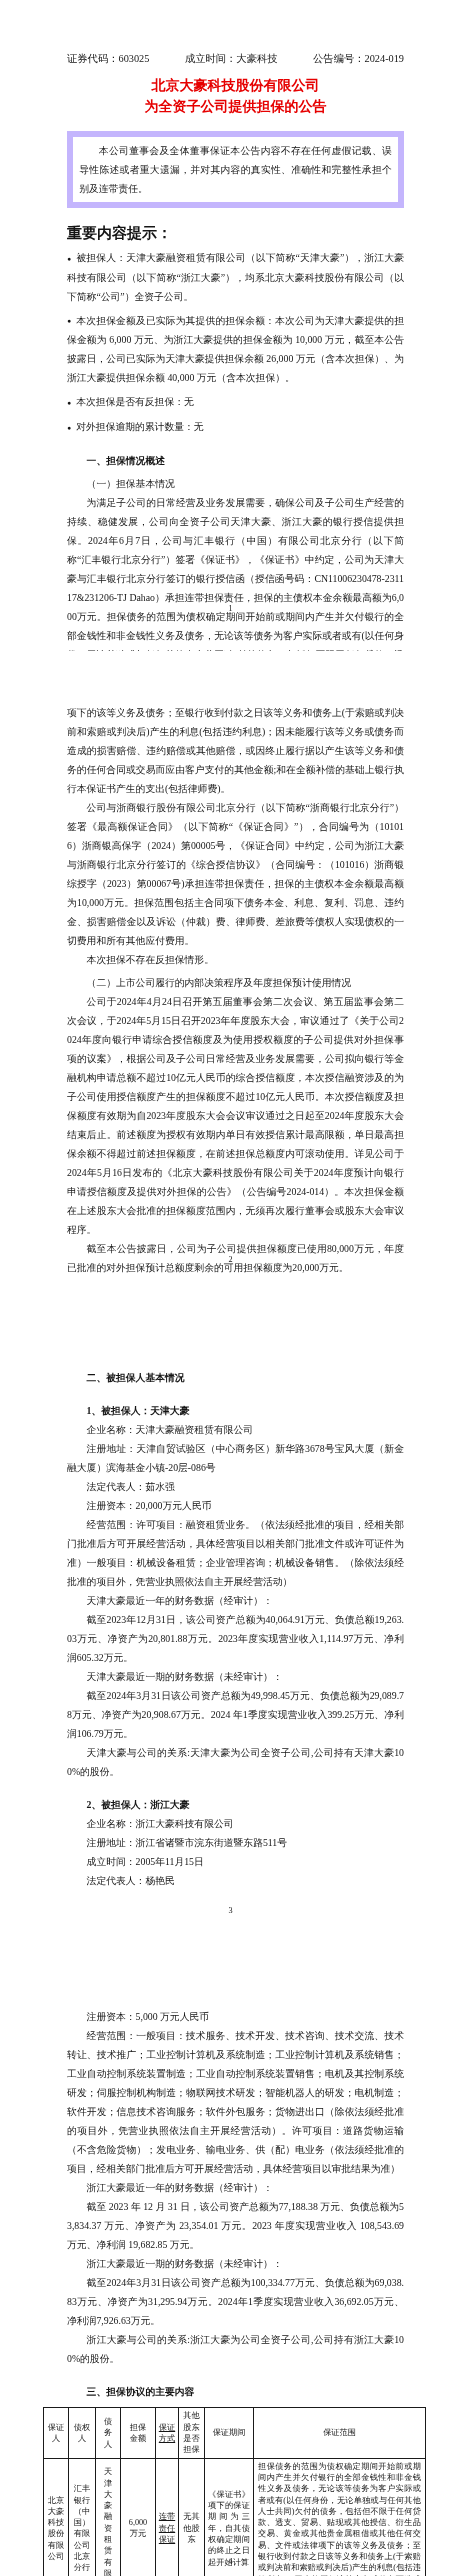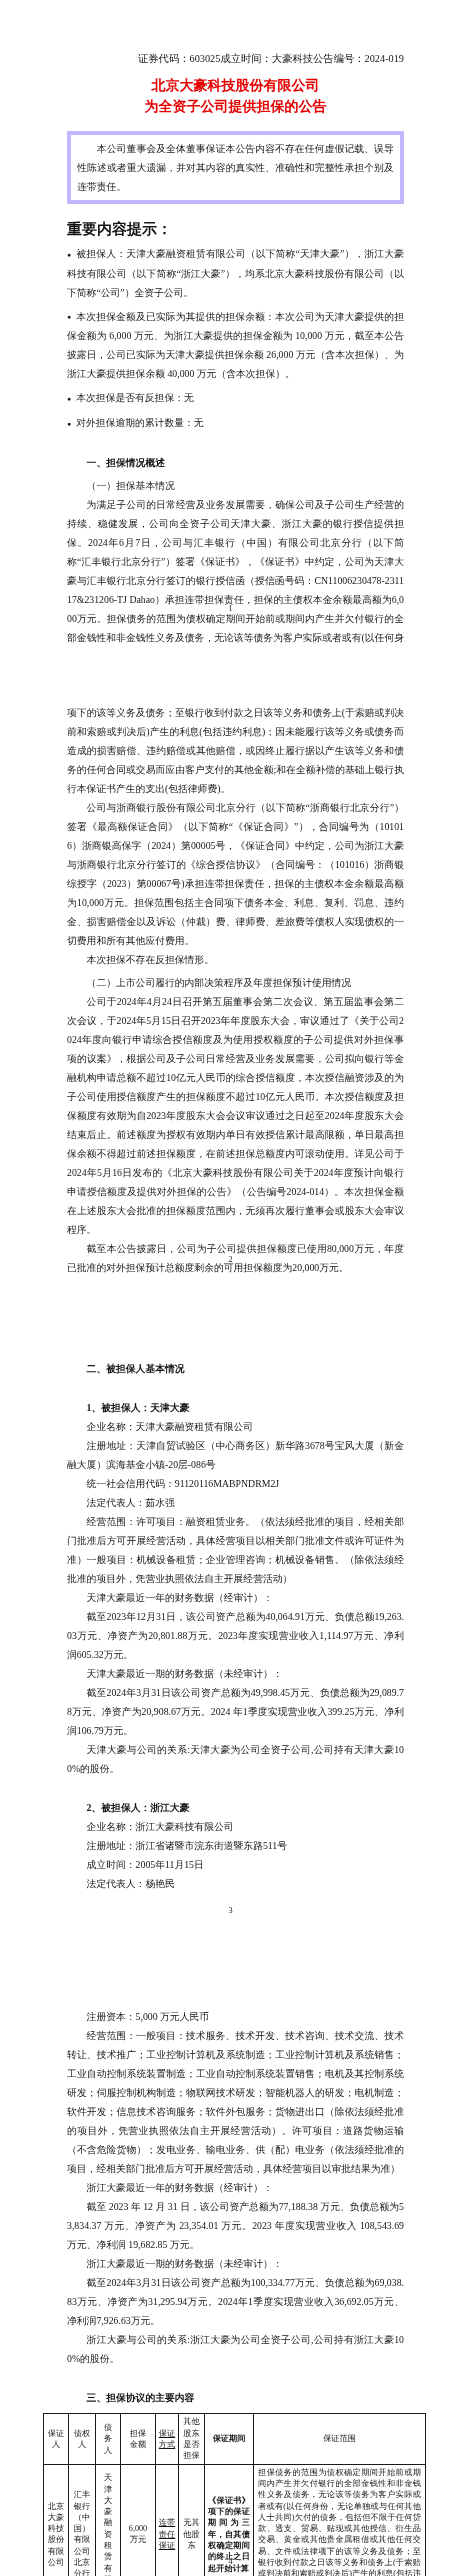--- a/index.html
+++ b/index.html
@@ -5,46 +5,46 @@
   html,body { margin:0; padding:0; background:#ffffff; }
   .doc {
     position:relative; width:461px; height:3908px; background:#ffffff;
     font-family:"Liberation Serif","DejaVu Serif",serif; color:#151515;
   }
   .page {
     position:relative; width:461px; height:651px; overflow:hidden;
     box-sizing:border-box; padding:52px 57px 0 67px;
   }
   .pt105 { padding-top:54px; }
-  .hdr-row { display:flex; justify-content:flex-end; font-size:10.3px; line-height:14.4px; }
+  .hdr-row { display:flex; justify-content:space-between; font-size:10.3px; line-height:14.4px; }
   .doc-title { text-align:center; font-weight:700; font-size:14px; line-height:21.6px; margin-top:8.2px; }
-  .box { border:4px solid #c4b5fd; margin-top:13.4px; padding:4.1px 6.2px; }
+  .box { border:6px solid #c4b5fd; margin-top:13.4px; padding:4.1px 6.2px; }
   .box .para { margin:0; }
   .body-txt, .para, .h-bold, .h-reg, .info-line { font-size:9.8px; line-height:19px; text-align:justify; word-break:break-all; }
   .para { text-indent:2em; margin:0; }
   .noindent { text-indent:0; }
-  .h-bold { font-weight:700; text-indent:2em; margin-top:20px; }
+  .h-bold { font-weight:700; text-indent:2em; margin-top:14px; }
   .h-bold0 { font-weight:700; text-indent:0; margin-top:15.5px; font-size:15px; line-height:19px; }
   .h-reg { text-indent:2em; margin-top:4.1px; }
   .bullet-para { font-size:9.8px; line-height:19px; text-align:justify; word-break:break-all; margin-top:5.2px; }
   .bullet-ico { display:inline-block; font-size:6.7px; vertical-align:0.5px; margin-right:5.2px; }
   .pageno { position:absolute; bottom:38px; left:0; width:100%; text-align:center; font-size:8.2px; }
   
   .gtable { border-collapse:collapse; table-layout:fixed; width:382px; margin-left:-24px; margin-top:6.2px; }
   .gtable td, .gtable th {
     border:1px solid #1a1a1a; font-size:8.2px; line-height:11.3px; font-weight:400;
     padding:2.1px 4.1px; vertical-align:middle; text-align:center; word-break:break-all; box-sizing:border-box;
   }
   .gtable .c-grt { padding:2.1px 3.6px; }
   .gtable .c-crd { padding:2.1px 4.6px; }
   .gtable .c-dbt { padding:2.1px 7.2px; }
   .gtable .c-amt { padding:2.1px 5.2px; }
   .gtable .c-mtd { padding:2.1px 2.6px;text-decoration:underline; }
   .gtable .c-oth { padding:2.1px 4.1px; }
-  .gtable .c-prd { padding:2.1px 3.1px; text-align:justify;font-weight:bold; }
+  .gtable .c-prd { padding:2.1px 3.1px; text-align:justify; }
   .gtable .c-scp { padding:2.1px 4.1px; text-align:justify; }
   .frag-a tr.cut td { border-bottom:none; }
 </style>
 </head>
 <body>
 
 <div class="doc">
 
   <div class="page">
     <div class="hdr-row">
@@ -82,26 +82,26 @@
     <div class="para noindent">项下的该等义务及债务；至银行收到付款之日该等义务和债务上(于索赔或判决前和索赔或判决后)产生的利息(包括违约利息)；因未能履行该等义务或债务而造成的损害赔偿、违约赔偿或其他赔偿，或因终止履行据以产生该等义务和债务的任何合同或交易而应由客户支付的其他金额;和在全额补偿的基础上银行执行本保证书产生的支出(包括律师费)。</div>
     <div class="para">公司与浙商银行股份有限公司北京分行（以下简称“浙商银行北京分行”）签署《最高额保证合同》（以下简称“《保证合同》”），合同编号为（101016）浙商银高保字（2024）第00005号，《保证合同》中约定，公司为浙江大豪与浙商银行北京分行签订的《综合授信协议》（合同编号：（101016）浙商银综授字（2023）第00067号)承担连带担保责任，担保的主债权本金余额最高额为10,000万元。担保范围包括主合同项下债务本金、利息、复利、罚息、违约金、损害赔偿金以及诉讼（仲裁）费、律师费、差旅费等债权人实现债权的一切费用和所有其他应付费用。</div>
     <div class="para">本次担保不存在反担保情形。</div>
     <div class="h-reg">（二）上市公司履行的内部决策程序及年度担保预计使用情况</div>
     <div class="para">公司于2024年4月24日召开第五届董事会第二次会议、第五届监事会第二次会议，于2024年5月15日召开2023年年度股东大会，审议通过了《关于公司2024年度向银行申请综合授信额度及为使用授权额度的子公司提供对外担保事项的议案》，根据公司及子公司日常经营及业务发展需要，公司拟向银行等金融机构申请总额不超过10亿元人民币的综合授信额度，本次授信融资涉及的为子公司使用授信额度产生的担保额度不超过10亿元人民币。本次授信额度及担保额度有效期为自2023年度股东大会会议审议通过之日起至2024年度股东大会结束后止。前述额度为授权有效期内单日有效授信累计最高限额，单日最高担保余额不得超过前述担保额度，在前述担保总额度内可滚动使用。详见公司于2024年5月16日发布的《北京大豪科技股份有限公司关于2024年度预计向银行申请授信额度及提供对外担保的公告》（公告编号2024-014）。本次担保金额在上述股东大会批准的担保额度范围内，无须再次履行董事会或股东大会审议程序。</div>
     <div class="para">截至本公告披露日，公司为子公司提供担保额度已使用80,000万元，年度已批准的对外担保预计总额度剩余的可用担保额度为20,000万元。</div>
     <div class="pageno">2</div>
   </div>
 
   <div class="page pt105">
-    <div class="h-bold" style="margin-top:3px;">二、被担保人基本情况</div>
+    <div class="h-bold" style="margin-top:12px;">二、被担保人基本情况</div>
     <div class="h-bold">1、被担保人：天津大豪</div>
     <div class="para">企业名称：天津大豪融资租赁有限公司</div>
     <div class="para">注册地址：天津自贸试验区（中心商务区）新华路3678号宝风大厦（新金融大厦）滨海基金小镇-20层-086号</div>
-    <div class="para">统一社会信用代码：91120116MABPNDRM2J</div>
     <div class="para">法定代表人：茹水强</div>
+    <div class="para">注册资本：20,000万元人民币</div>
     <div class="para">经营范围：许可项目：融资租赁业务。（依法须经批准的项目，经相关部门批准后方可开展经营活动，具体经营项目以相关部门批准文件或许可证件为准）一般项目：机械设备租赁；企业管理咨询；机械设备销售。（除依法须经批准的项目外，凭营业执照依法自主开展经营活动）</div>
     <div class="para">天津大豪最近一年的财务数据（经审计）：</div>
     <div class="para">截至2023年12月31日，该公司资产总额为40,064.91万元、负债总额19,263.03万元、净资产为20,801.88万元。2023年度实现营业收入1,114.97万元、净利润605.32万元。</div>
     <div class="para">天津大豪最近一期的财务数据（未经审计）：</div>
     <div class="para">截至2024年3月31日该公司资产总额为49,998.45万元、负债总额为29,089.78万元、净资产为20,908.67万元。2024 年1季度实现营业收入399.25万元、净利润106.79万元。</div>
     <div class="para">天津大豪与公司的关系:天津大豪为公司全资子公司,公司持有天津大豪100%的股份。</div>
     <div class="h-bold">2、被担保人：浙江大豪</div>
     <div class="para">企业名称：浙江大豪科技有限公司</div>
     <div class="para">注册地址：浙江省诸暨市浣东街道暨东路511号</div>
     <div class="para">成立时间：2005年11月15日</div>

